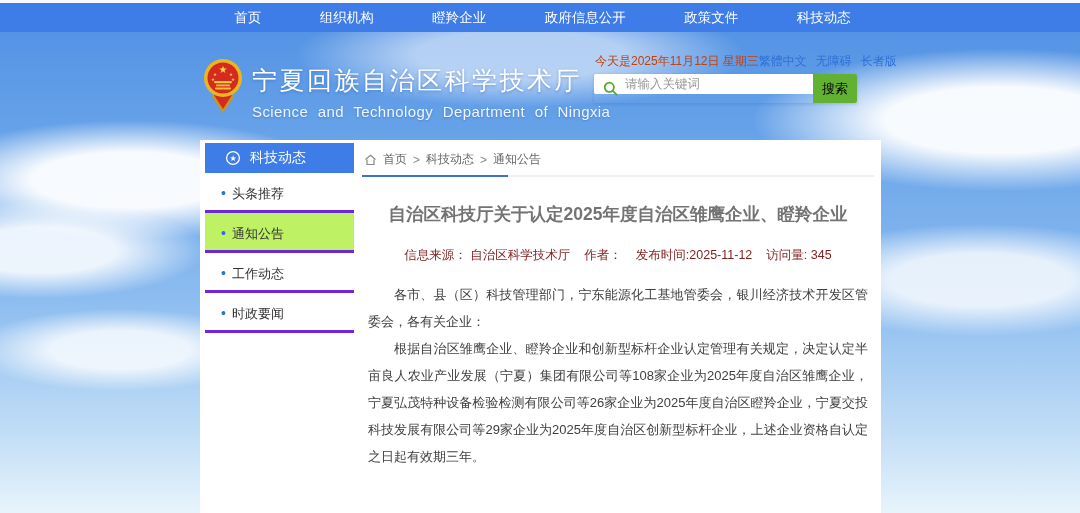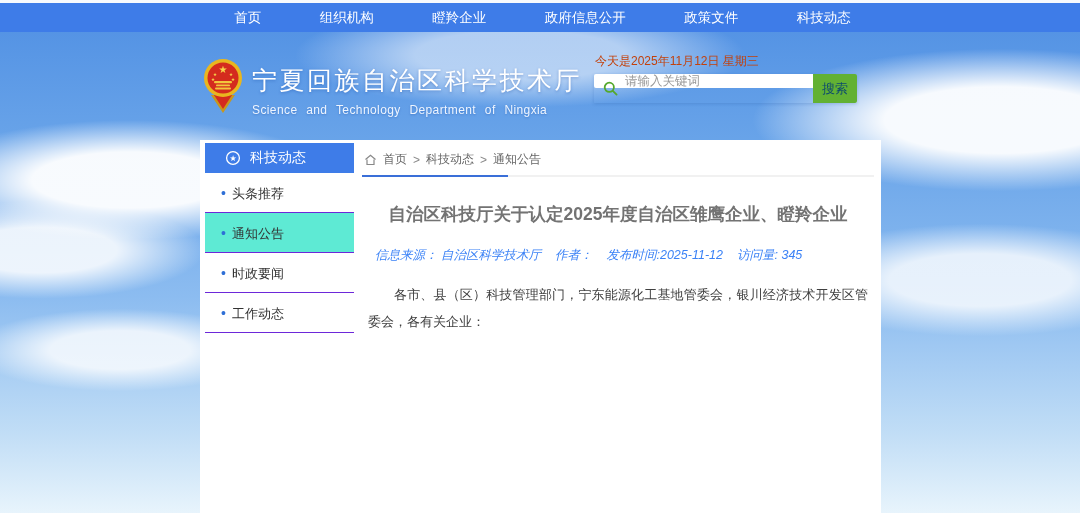--- a/index.html
+++ b/index.html
@@ -20,48 +20,48 @@
   .top-strip { position:absolute; left:0; top:0; width:1080px; height:3px; background:#f6f9fd; }
   
   .navbar { position:absolute; left:0; top:3px; width:1080px; height:29px; background:#3e7ce8; }
   .navbar-inner { position:absolute; left:205px; top:0; width:675px; height:29px; display:flex; justify-content:space-around; align-items:center; }
   .nav-item { color:#fff; font-size:13.5px; cursor:pointer; white-space:nowrap; }
   
   .logo-link { position:absolute; left:203px; top:58px; width:330px; height:58px; display:flex; cursor:pointer; }
   .emblem { width:40px; height:56px; flex:0 0 40px; }
   .site-titles { margin-left:9px; padding-top:6px; }
   .site-title { color:#fff; font-size:25px; font-weight:normal; letter-spacing:2.5px; white-space:nowrap; text-shadow:0 1px 3px rgba(20,70,160,.4); }
-  .site-subtitle { color:#eef5ff; font-size:12px; letter-spacing:.4px; word-spacing:5px; margin-top:6px; white-space:nowrap; text-shadow:0 1px 2px rgba(20,70,160,.35); }
+  .site-subtitle { color:#eef5ff; font-size:15px; letter-spacing:.4px; word-spacing:5px; margin-top:6px; white-space:nowrap; text-shadow:0 1px 2px rgba(20,70,160,.35); }
   .header-right { position:absolute; left:595px; top:53px; width:280px; display:flex; justify-content:space-between; align-items:center; }
   .date-text { color:#c2410c; font-size:12px; white-space:nowrap; }
   .lang-links { display:flex; gap:9px; }
   .lang-link { color:#2e6fd6; font-size:12px; cursor:pointer; white-space:nowrap; }
   .search-bar { position:absolute; left:594px; top:74px; width:263px; height:29px; display:flex; box-shadow:0 1px 3px rgba(40,90,170,.25); }
-  .search-input-wrap { position:relative; width:219px; height:14px; background:#fff; border-radius:2px 0 0 2px; }
+  .search-input-wrap { position:relative; width:219px; height:20px; background:#fff; border-radius:2px 0 0 2px; }
   .search-input { position:absolute; left:0; top:0; width:100%; height:100%; border:none; outline:none; background:transparent; padding-left:31px; font-size:12.5px; color:#333; font-family:inherit; }
   .search-input::placeholder { color:#999; }
   .search-icon-box { position:absolute; left:9px; top:7px; width:15px; height:15px; }
-  .search-button { width:44px; height:29px; background:#62b133; color:#0c4a6e; font-size:13px; border:none; border-radius:0 2px 2px 0; cursor:pointer; font-family:Liberation Sans, sans-serif; }
+  .search-button { width:44px; height:29px; background:#62b133; color:#000000; font-size:13px; border:none; border-radius:0 2px 2px 0; cursor:pointer; font-family:Liberation Sans, sans-serif; }
   
   .content-wrap { position:absolute; left:200px; top:140px; width:681px; height:373px; background:#fff; }
   .sidebar { position:absolute; left:5px; top:3px; width:149px; }
   .sidebar-header { height:30px; background:#3e7ce8; color:#fff; font-size:14px; display:flex; align-items:center; gap:9px; padding-left:20px; cursor:pointer; }
   .sidebar-items { }
-  .sidebar-item { height:40px; line-height:40px; padding-left:16px; font-size:13px; color:#333; border-bottom:1px solid #6d28d9; cursor:pointer; white-space:nowrap; }
+  .sidebar-item { height:40px; line-height:40px; padding-left:16px; font-size:13px; color:#333; border-bottom:3px solid #6d28d9; cursor:pointer; white-space:nowrap; }
   .sidebar-item .bullet { color:#2e6fd6; font-size:14px; margin-right:6px; }
-  .sidebar-item.active { background:#5eead4; }
+  .sidebar-item.active { background:#bef264; }
   .main-col { position:absolute; left:162px; top:2px; width:512px; }
   .breadcrumb { display:flex; align-items:center; gap:6px; padding:9px 2px 7px 2px; font-size:12px; color:#666; }
   .crumb { cursor:pointer; white-space:nowrap; }
   .crumb-sep { color:#888; }
   .crumb-line { position:relative; height:2px; width:100%; background:#f1f1f1; }
   .crumb-line-blue { position:absolute; left:0; top:0; width:146px; height:2px; background:#3a6fd8; }
   .article { padding:0 6px; }
   .article-title { margin-top:24px; text-align:center; font-size:17.5px; font-weight:bold; color:#737373; line-height:27px; }
-  .article-meta { margin-top:19px; font-size:12.5px; color:#3b82f6;font-style:italic; }
+  .article-meta { margin-top:19px; text-align:center; font-size:12.5px; color:#7f1d1d; }
   .article-meta span { margin:0 7px; }
   .article-body { margin-top:17px; }
   .article-body p { font-size:13px; color:#404040; line-height:27px; text-indent:2em; text-align:justify; }
 </style>
 </head>
 <body>
 
 <div class="top-strip"></div>
 
 <div class="navbar">
@@ -91,20 +91,25 @@
     <rect x="12" y="29.5" width="16" height="2" rx="1" fill="#f2c63c"></rect>
   </svg>
   <div class="site-titles">
     <div class="site-title">宁夏回族自治区科学技术厅</div>
     <div class="site-subtitle">Science and Technology Department of Ningxia</div>
   </div>
 </div>
 
 <div class="header-right">
   <span class="date-text">今天是2025年11月12日 星期三</span>
+  <span class="lang-links">
+    <span class="lang-link">繁體中文</span>
+    <span class="lang-link">无障碍</span>
+    <span class="lang-link">长者版</span>
+  </span>
 </div>
 
 <div class="search-bar">
   <div class="search-input-wrap">
     <svg class="search-icon-box" viewBox="0 0 15 15">
       <circle cx="6.3" cy="6.3" r="4.6" fill="none" stroke="#54a82c" stroke-width="1.8"></circle>
       <line x1="9.8" y1="9.8" x2="13.6" y2="13.6" stroke="#54a82c" stroke-width="1.8" stroke-linecap="round"></line>
     </svg>
     <input class="search-input" type="text" placeholder="请输入关键词" style="">
   </div>
@@ -117,22 +122,22 @@
     <div class="sidebar-header">
       <svg width="16" height="16" viewBox="0 0 16 16">
         <circle cx="8" cy="8" r="6.4" fill="none" stroke="#fff" stroke-width="1.3"></circle>
         <text x="8" y="11" font-size="8" fill="#fff" text-anchor="middle">★</text>
       </svg>
       <span>科技动态</span>
     </div>
     <div class="sidebar-items">
       <div class="sidebar-item"><span class="bullet">•</span><span>头条推荐</span></div>
       <div class="sidebar-item active"><span class="bullet">•</span><span>通知公告</span></div>
+      <div class="sidebar-item"><span class="bullet">•</span><span>工作动态</span></div>
       <div class="sidebar-item"><span class="bullet">•</span><span>时政要闻</span></div>
-      <div class="sidebar-item"><span class="bullet">•</span><span>工作动态</span></div>
     </div>
   </div>
 
   <div class="main-col">
     <div class="breadcrumb">
       <svg width="13" height="12" viewBox="0 0 13 12">
         <path d="M1.5 5.5 L6.5 1.2 L11.5 5.5" fill="none" stroke="#888" stroke-width="1.2"></path>
         <path d="M3 5.5 V10.5 H10 V5.5" fill="none" stroke="#888" stroke-width="1.2"></path>
       </svg>
       <span class="crumb">首页</span>
@@ -147,17 +152,18 @@
 
     <div class="article">
       <div class="article-title">
         <div>自治区科技厅关于认定2025年度自治区雏鹰企业、瞪羚企业</div>
       </div>
       <div class="article-meta">
         <span>信息来源： 自治区科学技术厅</span><span>作者：</span><span>发布时间:2025-11-12</span><span>访问量: 345</span>
       </div>
       <div class="article-body">
         <p>各市、县（区）科技管理部门，宁东能源化工基地管委会，银川经济技术开发区管委会，各有关企业：</p>
+        <p>根据自治区雏鹰企业、瞪羚企业和创新型标杆企业认定管理有关规定，决定认定半亩良人农业产业发展（宁夏）集团有限公司等108家企业为2025年度自治区雏鹰企业，宁夏弘茂特种设备检验检测有限公司等26家企业为2025年度自治区瞪羚企业，宁夏交投科技发展有限公司等29家企业为2025年度自治区创新型标杆企业，上述企业资格自认定之日起有效期三年。</p>
       </div>
 
     </div>
   </div>
 </div>
 
 </body></html>

